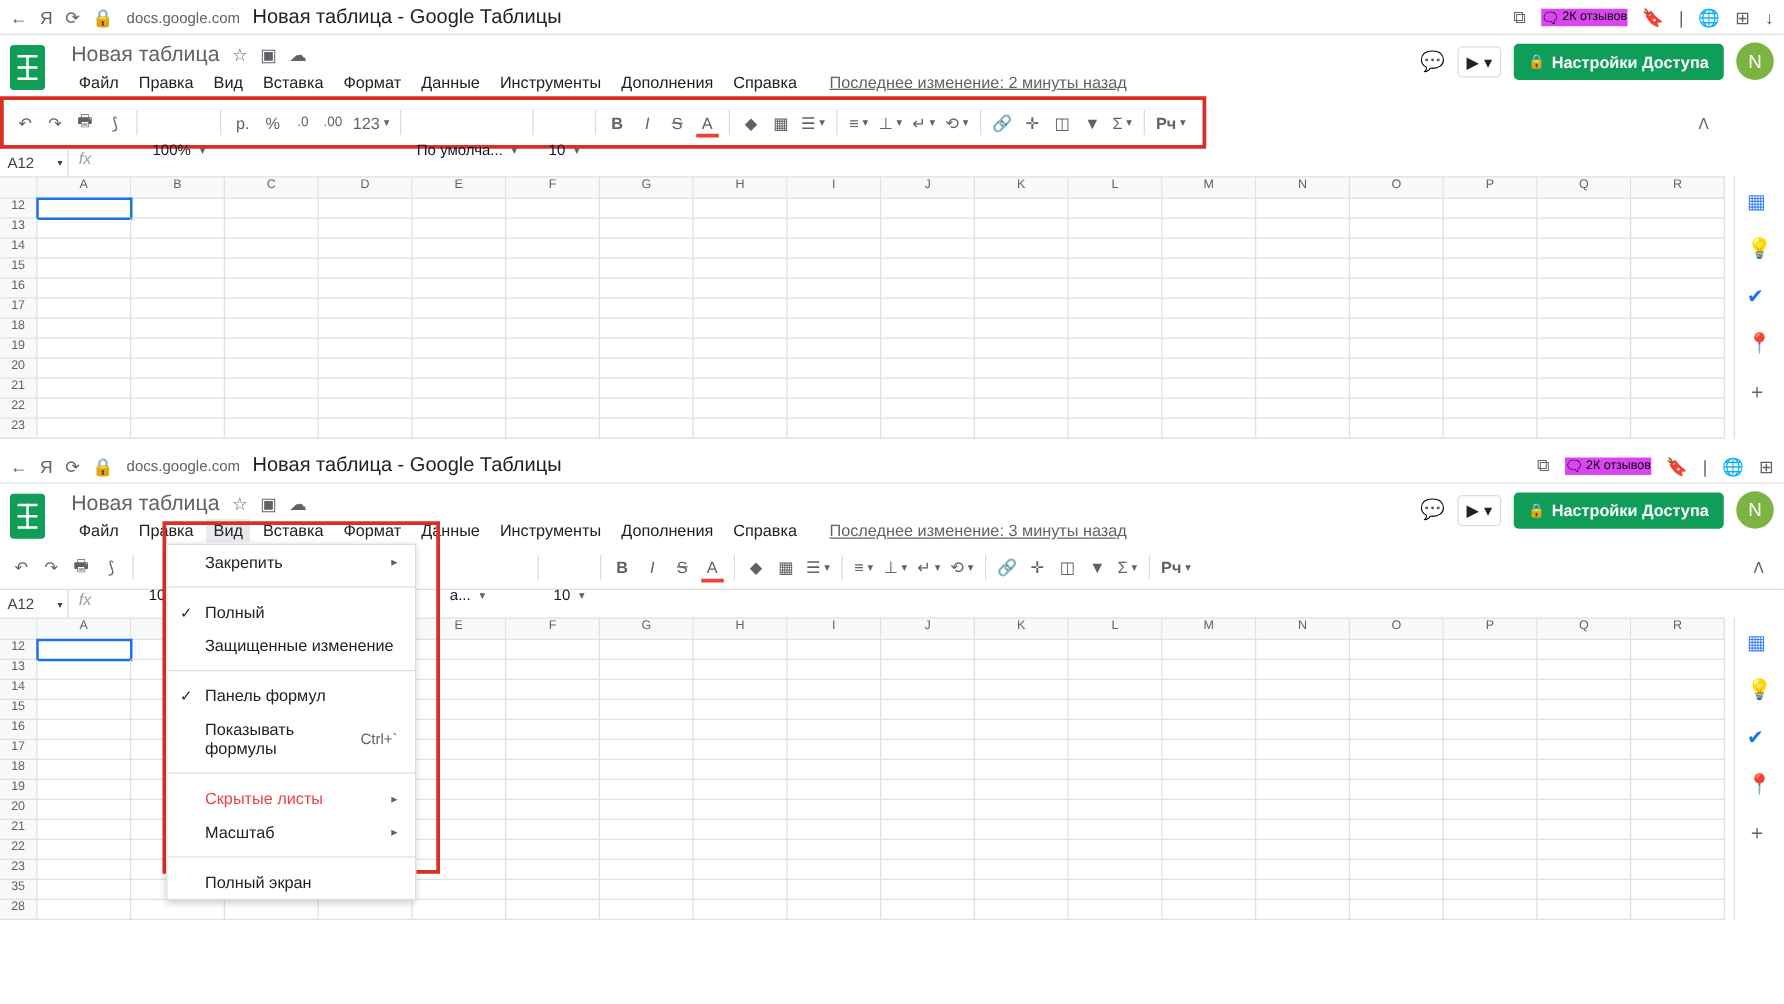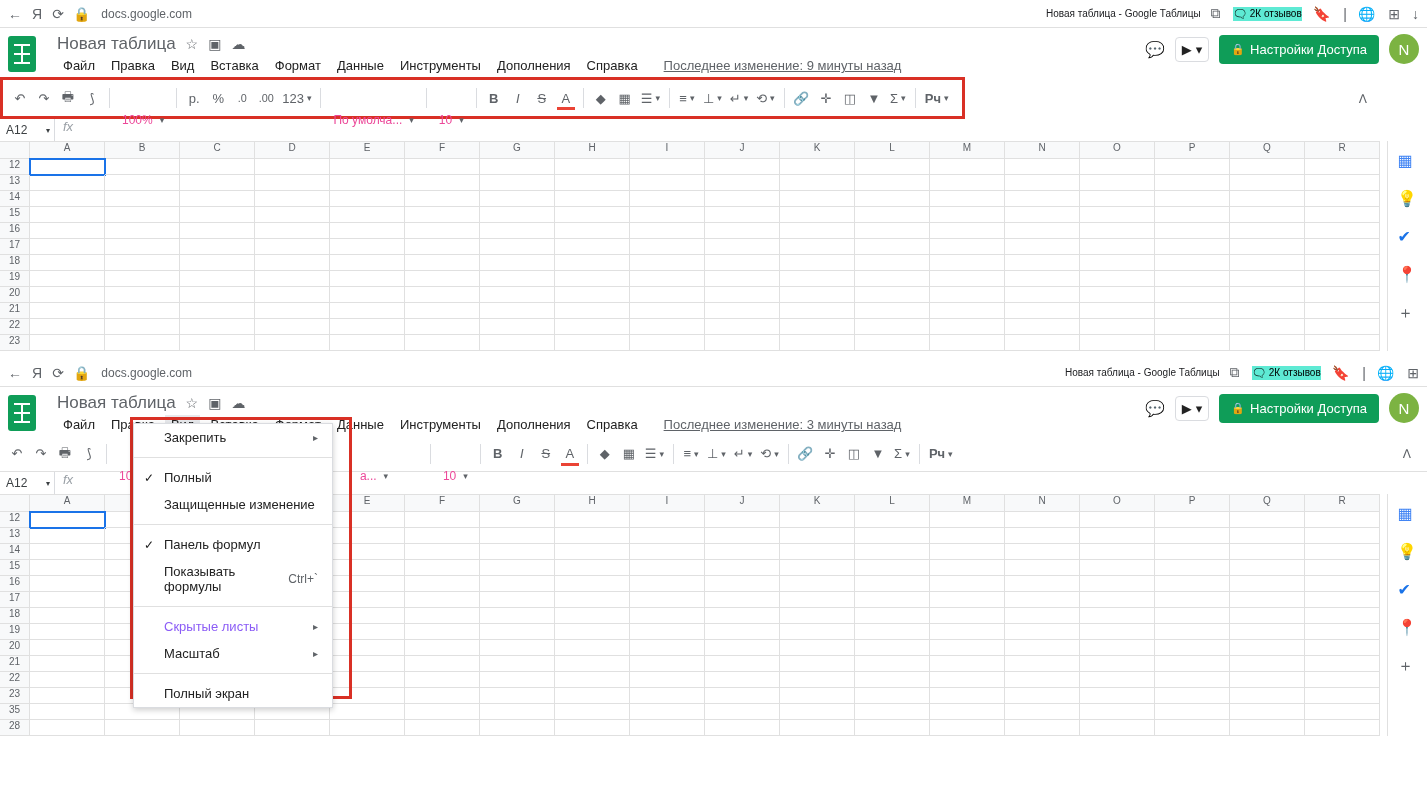--- a/index.html
+++ b/index.html
@@ -1,42 +1,42 @@
 <!DOCTYPE html>
 <html><head>
 <meta charset="utf-8">
 <style>
 * { box-sizing: border-box; margin: 0; padding: 0; }
 body { font-family: Arial, sans-serif; font-size: 13px; color: #222; background: #fff; width: 1427px; }
 .browser-bar { display: flex; align-items: center; height: 28px; padding: 0 8px; gap: 10px; background: #fff; border-bottom: 1px solid #e0e0e0; }
 .browser-bar .ico { color: #5f6368; font-size: 14px; cursor: pointer; }
 .browser-bar .url { color: #5f6368; font-size: 12px; }
-.browser-bar .title { flex: 1; text-align: right; font-size: 10px; color: #202124; }
+.browser-bar .title { flex: 1; text-align: left; font-size: 16px; color: #202124; }
 .browser-bar .right { display: flex; align-items: center; gap: 12px; }
-.reviews { background: #5eead4; font-size: 10px; color: #000; display: flex; align-items: center; gap: 2px; }
+.reviews { background: #d946ef; font-size: 10px; color: #000; display: flex; align-items: center; gap: 2px; }
 .reviews::before { content: "🗨"; font-size: 12px; }
 .app-header { display: flex; align-items: flex-start; padding: 6px 8px 0 8px; gap: 21px; }
 .sheets-logo { width: 28px; height: 36px; background: #0f9d58; border-radius: 3px; position: relative; flex-shrink: 0; margin-top: 2px; }
 .sheets-logo::after { content: ""; position: absolute; top: 8px; left: 6px; right: 6px; bottom: 8px; background: linear-gradient(#fff 0 0) 0 0/100% 2px no-repeat, linear-gradient(#fff 0 0) 0 50%/100% 2px no-repeat, linear-gradient(#fff 0 0) 0 100%/100% 2px no-repeat, linear-gradient(#fff 0 0) 50% 0/2px 100% no-repeat; }
 .doc-title-row { display: flex; align-items: center; gap: 10px; }
 .doc-title { font-size: 17px; color: #5f6368; }
 .doc-star, .doc-move, .doc-cloud { color: #5f6368; font-size: 14px; cursor: pointer; }
 .menus { display: flex; gap: 4px; margin-top: 2px; margin-bottom: 2px; }
 .menus span { padding: 2px 6px; cursor: pointer; font-size: 13px; }
 .last-edit { color: #5f6368; text-decoration: underline; font-size: 12px; margin-left: 10px; cursor: pointer; }
 .header-right { margin-left: auto; display: flex; align-items: center; gap: 10px; }
-.btn-share { background: #0f9d58; color: #fff; border: none; border-radius: 4px; padding: 7px 12px; font-size: 13px; font-weight: normal; display: flex; align-items: center; gap: 5px; cursor: pointer; }
+.btn-share { background: #0f9d58; color: #fff; border: none; border-radius: 4px; padding: 7px 12px; font-size: 13px; font-weight: bold; display: flex; align-items: center; gap: 5px; cursor: pointer; }
 .btn-share::before { content: "🔒"; font-size: 11px; }
 .avatar { width: 30px; height: 30px; border-radius: 50%; background: #7cb342; color: #fff; display: flex; align-items: center; justify-content: center; font-size: 15px; cursor: pointer; }
 .hdr-ico { color: #5f6368; font-size: 16px; cursor: pointer; }
 .present-btn { border: 1px solid #dadce0; border-radius: 4px; padding: 4px 6px; display: flex; gap: 4px; cursor: pointer; }
 .toolbar { display: flex; align-items: center; height: 36px; padding: 0 6px; gap: 2px; border-bottom: 1px solid #e0e0e0; }
 .toolbar .tb { min-width: 22px; height: 26px; display: flex; align-items: center; justify-content: center; color: #5f6368; font-size: 13px; cursor: pointer; border-radius: 2px; padding: 0 3px; }
 .toolbar .sep { width: 1px; height: 20px; background: #dadce0; margin: 0 4px; }
-.toolbar .zoom, .toolbar .font, .toolbar .fontsize { display: flex; align-items: center; gap: 4px; padding: 0 6px; font-size: 12px; color: #ec4899; margin-top: 44px; }
+.toolbar .zoom, .toolbar .font, .toolbar .fontsize { display: flex; align-items: center; gap: 4px; padding: 0 6px; font-size: 12px; color: #0f172a; margin-top: 44px; }
 .toolbar .font { min-width: 70px; }
 .toolbar .dd::after { content: "▾"; font-size: 9px; color: #5f6368; margin-left: 3px; }
 .text-color { position: relative; }
 .text-color::after { content: ""; position: absolute; left: 2px; right: 2px; bottom: 1px; height: 3px; background: #ea4335; }
 .highlight-red { border: 3px solid #d93025; }
 .name-box-row { display: flex; align-items: flex-start; height: 22px; }
 .name-box { width: 55px; padding-left: 6px; font-size: 12px; color: #3c4043; display: flex; align-items: center; border-right: 1px solid #dadce0; height: 100%; }
 .name-box::after { content: "▾"; font-size: 8px; margin-left: auto; margin-right: 4px; }
 .fx { font-style: italic; color: #9aa0a6; padding: 0 8px; font-size: 13px; }
 .grid-wrap { display: flex; }
@@ -49,21 +49,21 @@
 .row .cell { width: 75px; border-right: 1px solid #e0e0e0; border-bottom: 1px solid #e0e0e0; }
 .row .cell.active { outline: 2px solid #1a73e8; outline-offset: -1px; }
 .side-panel { width: 40px; border-left: 1px solid #e0e0e0; display: flex; flex-direction: column; align-items: center; gap: 18px; padding-top: 10px; }
 .side-panel .sp { width: 20px; height: 20px; cursor: pointer; font-size: 16px; }
 .collapse { margin-left: auto; color: #5f6368; cursor: pointer; padding: 0 10px; font-size: 12px; }
 
 .dropdown-menu { position: absolute; background: #fff; border: 1px solid #dadce0; box-shadow: 0 2px 6px rgba(0,0,0,0.2); width: 200px; font-size: 13px; z-index: 100; }
 .dropdown-menu .mi { padding: 6px 14px 6px 30px; display: flex; align-items: center; cursor: pointer; position: relative; }
 .dropdown-menu .mi.hasSub::after { content: "▸"; margin-left: auto; font-size: 10px; color: #5f6368; }
 .dropdown-menu .mi.checked::before { content: "✓"; position: absolute; left: 10px; font-size: 12px; }
-.dropdown-menu .mi.disabled { color: #8b5cf6; }
+.dropdown-menu .mi.disabled { color: #ef4444; }
 .dropdown-menu .mi .shortcut { margin-left: auto; color: #5f6368; font-size: 12px; text-align: center; }
 .dropdown-menu .div { height: 1px; background: #e0e0e0; margin: 6px 0; }
 
 .screenshot { position: relative; }
 .screenshot + .screenshot { margin-top: 8px; }
 </style>
 </head>
 <body>
 
 <div class="screenshot">
@@ -98,21 +98,21 @@
       <div class="menus">
         <span>Файл</span>
         <span>Правка</span>
         <span>Вид</span>
         <span>Вставка</span>
         <span>Формат</span>
         <span>Данные</span>
         <span>Инструменты</span>
         <span>Дополнения</span>
         <span>Справка</span>
-        <span class="last-edit">Последнее изменение: 9 минуты назад</span>
+        <span class="last-edit">Последнее изменение: 2 минуты назад</span>
       </div>
     </div>
     <div class="header-right">
       <span class="hdr-ico">💬</span>
       <div class="present-btn">
           <span>▶</span>
           <span>▾</span>
         </div>
       <button class="btn-share">
           <span>Настройки Доступа</span>
@@ -896,21 +896,21 @@
     <div class="side-panel">
       <span class="sp" style="color:#4285f4;">▦</span>
       <span class="sp" style="color:#fbbc04;">💡</span>
       <span class="sp" style="color:#1a73e8;">✔</span>
       <span class="sp" style="color:#ea4335;">📍</span>
       <span class="sp" style="color:#5f6368;">＋</span>
     </div>
   </div>
 
   <div style="position:absolute; left:130px; top:58px; width:222px; height:282px; border:3px solid #d93025; pointer-events:none;"></div>
-  <div class="dropdown-menu" style="position:absolute; left:133px; top:64px;">
+  <div class="dropdown-menu" style="position:absolute; left:133px; top:76px;">
     <div class="mi hasSub">
         <span>Закрепить</span>
       </div>
     <div class="div"></div>
     <div class="mi checked">
         <span>Полный</span>
       </div>
     <div class="mi">
         <span>Защищенные изменение</span>
       </div>

